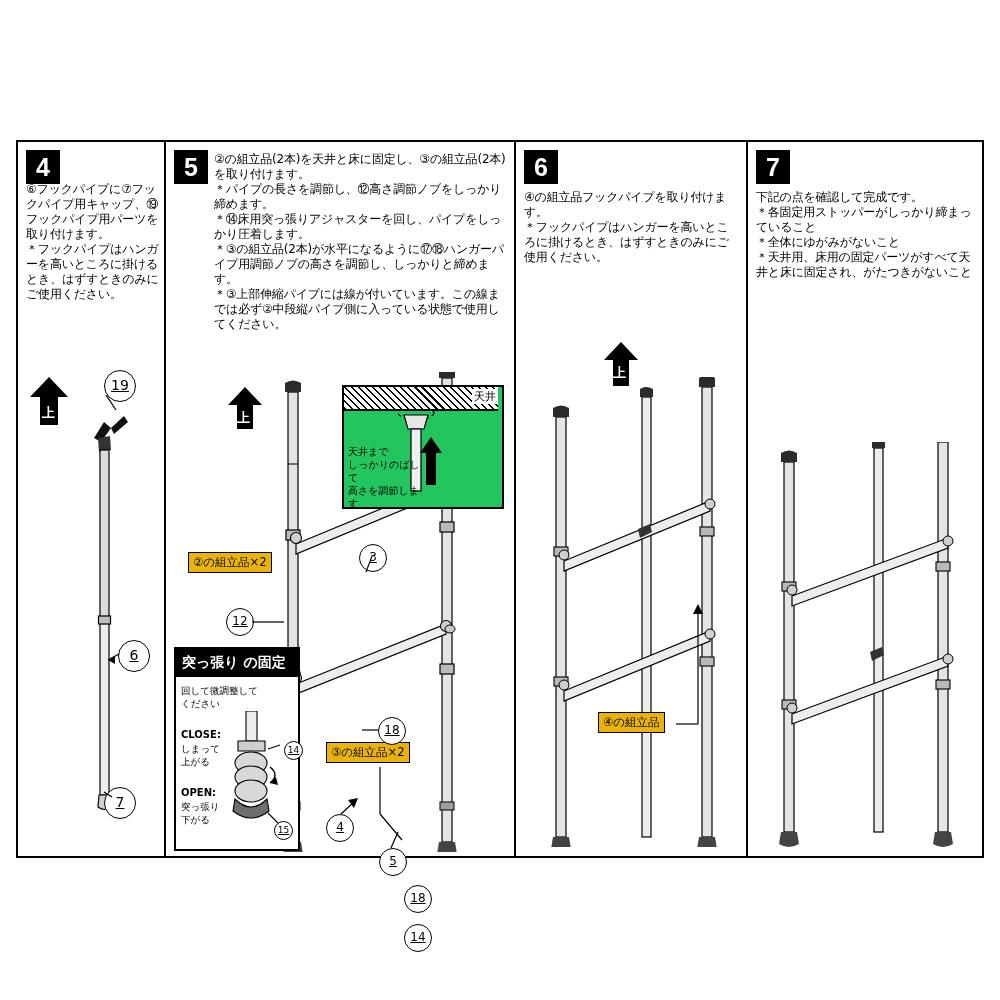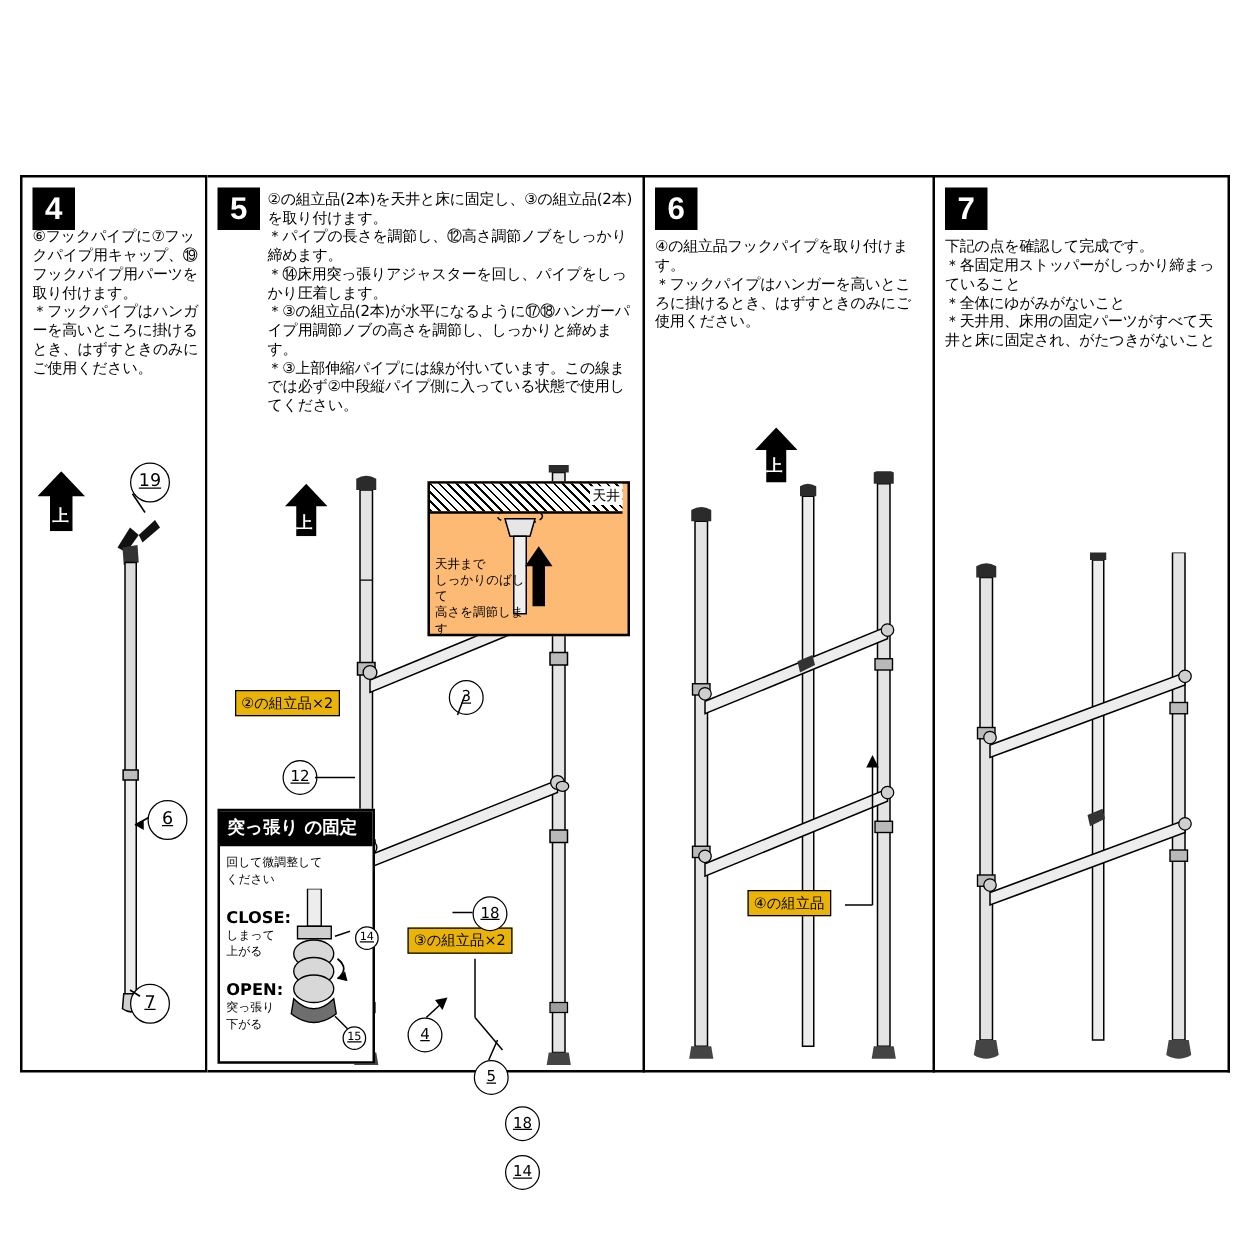--- a/index.html
+++ b/index.html
@@ -79,26 +79,26 @@
   }
   .callout .hd{
     background:#000;color:#fff;font-size:14px;font-weight:bold;
     padding:5px 5px 6px 6px;line-height:17px;
     font-family:"DejaVu Sans", sans-serif;
   }
   .callout .bd{
     font-size:9.5px;line-height:12.5px;padding:8px 5px;
     font-family:"DejaVu Sans", sans-serif;white-space:pre-wrap;
   }
-  .callout .bd b{font-size:13px;}
+  .callout .bd b{font-size:10px;}
 
   
   .ceilbox{
     position:absolute;left:176px;top:243px;width:158px;height:120px;
-    border:2px solid #000;background:#fdba74;
+    border:2px solid #000;background:#22c55e;
   }
   .ceilbox .hatch{
     position:absolute;left:0;top:0;width:154px;height:22px;
     background:repeating-linear-gradient(45deg,#000 0 1.5px,#fff 1.5px 5px);
     border-bottom:2px solid #000;
   }
   .ceilbox .cl{
     position:absolute;right:4px;top:2px;font-size:11px;background:#fff;
     padding:0 2px;font-family:"DejaVu Sans", sans-serif;
   }

